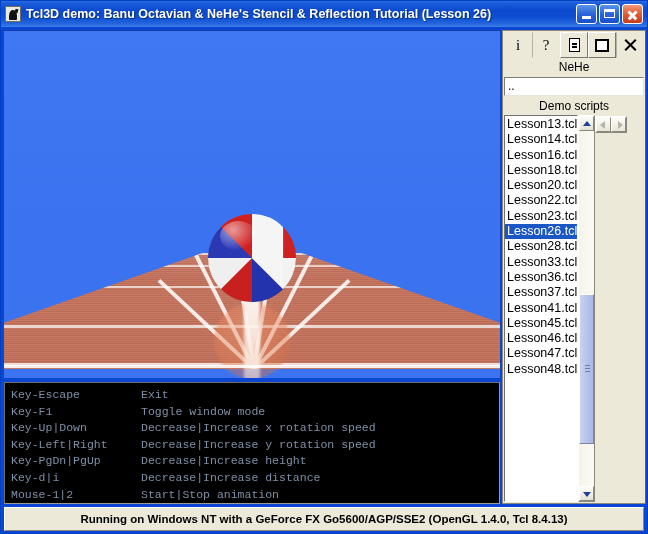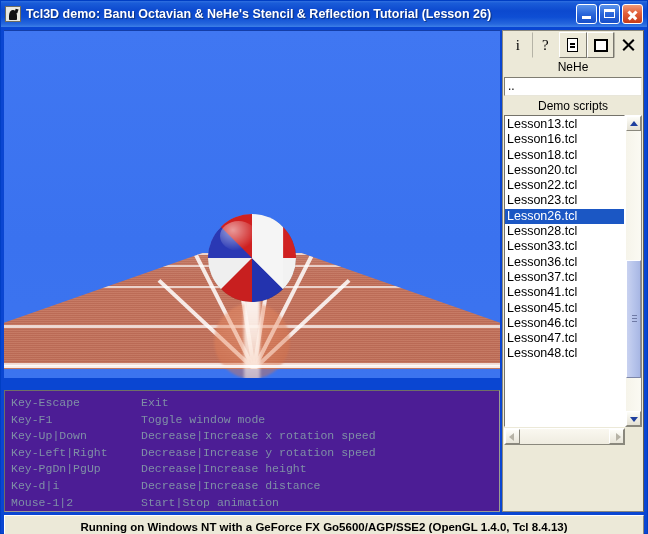--- a/index.html
+++ b/index.html
@@ -260,23 +260,23 @@
   #floor-near-edge {
     position: absolute;
     left: 0; right: 0;
     bottom: 10px;
     height: 3px;
     background: rgba(255,255,255,0.88);
   }
 
   
   #keys-box {
-    margin-top: 12px;
-    flex: 1 1 auto;
-    background: #4c1d95;
+    margin-top: 4px;
+    flex: 1 1 auto;
+    background: #000000;
     border: 1px solid #9c9c92;
     border-top-color: #6f6f66;
     border-left-color: #6f6f66;
     box-sizing: border-box;
     position: relative;
     overflow: hidden;
     display: flex;
   }
   #keys-text {
     flex: 1 1 auto;
@@ -390,21 +390,21 @@
     padding-left: 3px;
     color: #000;
     overflow: hidden;
     white-space: nowrap;
   }
 
   
   #list-wrap {
     flex: 1 1 auto;
     display: flex;
-    flex-direction: column;
+    flex-direction: row;
     min-height: 0;
   }
   #list-row {
     flex: 1 1 auto;
     display: flex;
     min-height: 0;
   }
   #listbox {
     flex: 1 1 auto;
     background: #ffffff;
@@ -642,20 +642,21 @@
       <div class="panel-label">NeHe</div>
 
       <div id="path-entry" title="..">..</div>
 
       <div class="panel-label">Demo scripts</div>
 
       <div id="list-wrap">
         <div id="list-row">
           <div id="listbox">
               <div class="litem">Lesson13.tcl</div>
+              <div class="litem">Lesson14.tcl</div>
               <div class="litem">Lesson16.tcl</div>
               <div class="litem">Lesson18.tcl</div>
               <div class="litem">Lesson20.tcl</div>
               <div class="litem">Lesson22.tcl</div>
               <div class="litem">Lesson23.tcl</div>
               <div class="litem selected">Lesson26.tcl</div>
               <div class="litem">Lesson28.tcl</div>
               <div class="litem">Lesson33.tcl</div>
               <div class="litem">Lesson36.tcl</div>
               <div class="litem">Lesson37.tcl</div>

